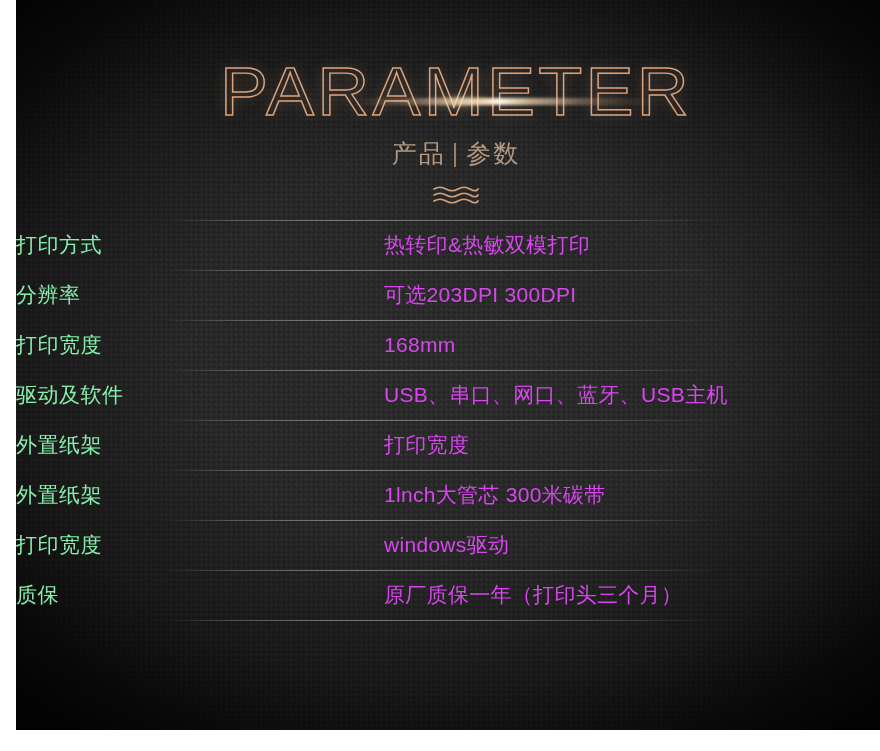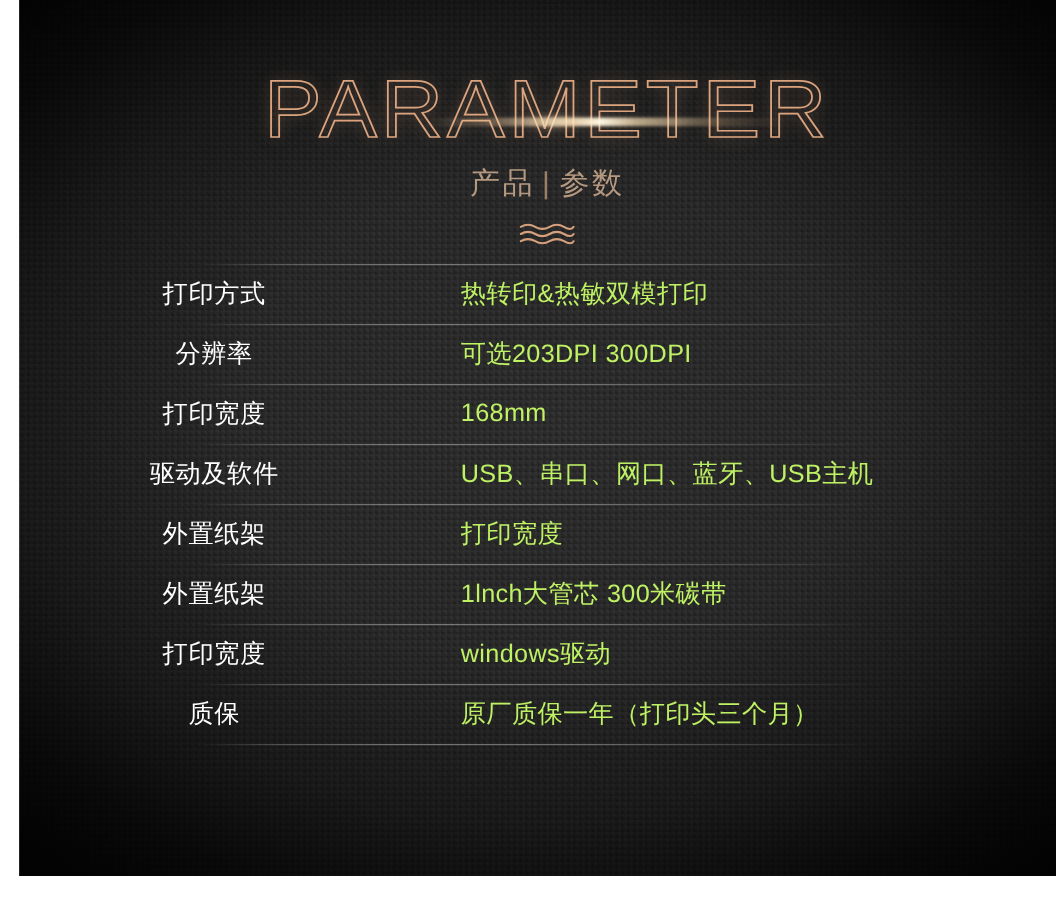--- a/index.html
+++ b/index.html
@@ -205,32 +205,32 @@
       rgba(215,215,215,0) 0%,
       rgba(205,205,205,0.30) 12%,
       rgba(200,200,200,0.50) 30%,
       rgba(196,196,196,0.46) 58%,
       rgba(190,190,190,0.22) 82%,
       rgba(190,190,190,0) 100%);
   }
 
   .spec-label {
     width: 325px;
-    text-align: center;
+    text-align: left;
     padding-right: 0;
     font-size: 21px;
-    color: #ffffff;
+    color: #86efac;
     letter-spacing: 0.5px;
     white-space: nowrap;
   }
 
   .spec-value {
     padding-left: 43px;
     font-size: 21px;
-    color: #bef264;
+    color: #d946ef;
     letter-spacing: 0.3px;
     white-space: nowrap;
   }
 
   
   .footer-space {
     position: absolute;
     left: 0;
     top: 676px;
     width: 880px;

